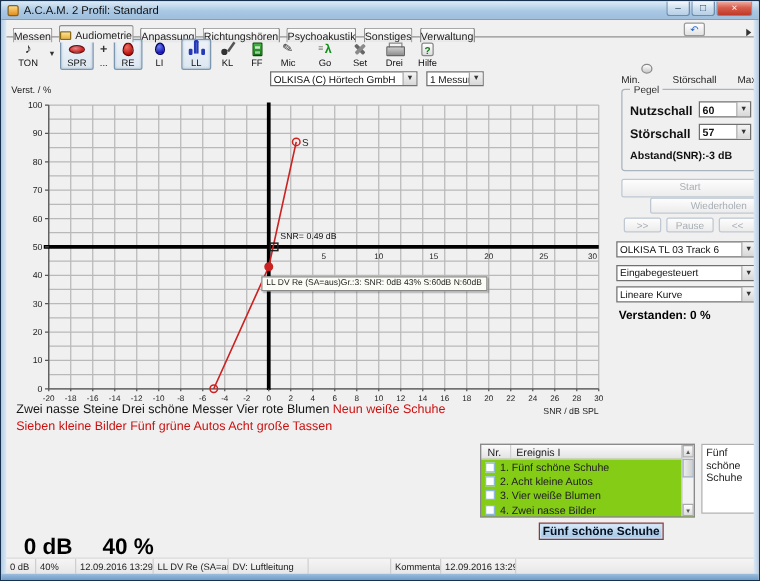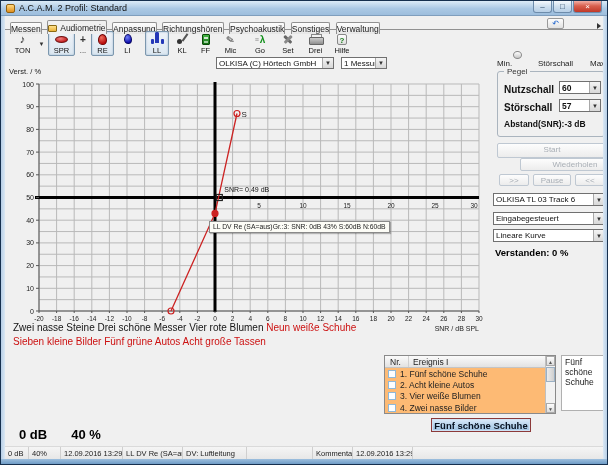--- a/index.html
+++ b/index.html
@@ -72,34 +72,34 @@
 .pegel{position:absolute;left:492px;top:55px;width:108px;height:66px;border:1px solid #aab4be;border-radius:3px}
 .pegel .legend{position:absolute;top:-5px;left:6px;background:#f0f0f0;padding:0 3px;font-size:8px;color:#333}
 .plabel{position:absolute;font-size:10px;font-weight:bold;color:#111}
 .abst{position:absolute;left:6px;top:47px;font-size:8.5px;font-weight:bold;color:#111}
 .btn-dis{position:absolute;background:linear-gradient(#fdfdfd,#ececec);border:1px solid #bfc8d2;border-radius:2px;font-size:8px;color:#a8aeb5;text-align:center;cursor:default}
 .verst{position:absolute;left:490px;top:231px;font-size:9.5px;font-weight:bold;color:#000}
 
 .sent{position:absolute;left:8px;font-size:10px;font-weight:normal;color:#141414;white-space:nowrap}
 .sent .red,.sent.red2{color:#cc1111}
 
-.evlist{position:absolute;left:379px;top:339px;width:172px;height:59px;background:#fdba74;border:1px solid #8a8a8a;font-size:8.5px;overflow:hidden}
+.evlist{position:absolute;left:379px;top:339px;width:172px;height:59px;background:#84cc16;border:1px solid #8a8a8a;font-size:8.5px;overflow:hidden}
 .evhead{height:12px;background:linear-gradient(#fbfbfb,#e2e2e2);border-bottom:1px solid #c4c4c4;display:flex;color:#222}
 .evhead .c1{width:24px;padding:1px 0 0 5px;border-right:1px solid #d0d0d0}
 .evhead .c2{flex:1;padding:1px 0 0 4px}
 .evrow{display:flex;align-items:center;height:11.4px;padding-left:3px;color:#222}
 .evrow .cb{width:8px;height:8px;border:1px solid #8fb8d8;background:#fdfeff;margin-right:4px;flex:none}
 .evsb{position:absolute;right:0;top:0;bottom:0;width:10px;border-left:1px solid #c0c0c0;background:#f2f2f2}
 .evsb .sa{position:absolute;left:0;width:9px;height:10px;font-size:5px;line-height:10px;text-align:center;color:#555;background:linear-gradient(#fdfdfd,#dcdcdc);border:1px solid #aaa}
 .evsb .up{top:0}.evsb .dn{bottom:0}
 .evsb .th{position:absolute;left:0;top:11px;width:9px;height:15px;background:linear-gradient(90deg,#ececec,#cfcfcf);border:1px solid #9ab0c4}
 .resp{position:absolute;left:556px;top:339px;width:46px;height:56px;background:#fff;border:1px solid #b0b0b0;font-size:8.5px;padding:1px 3px;line-height:10px;color:#222}
 .go-btn{position:absolute;left:426px;top:402px;width:100px;height:14px;background:linear-gradient(#dcebfa,#b4d2ec 60%,#a4c6e6);border:1px solid #8c3a3a;box-shadow:inset 0 0 0 1px #cfe2f4;font-size:9.5px;font-weight:bold;text-align:center;line-height:13px;color:#06101f;cursor:default}
 
-.bigstat{position:absolute;left:14px;top:411px;font-size:13px;font-weight:bold;color:#000}
+.bigstat{position:absolute;left:14px;top:411px;font-size:18px;font-weight:bold;color:#000}
 .bigstat span{margin-right:24px}
 .sbar{position:absolute;left:0;top:430px;width:600px;height:13px;background:linear-gradient(#f5f5f5,#e7e7e7);border-top:1px solid #dadada;display:flex;font-size:7.5px;color:#222}
 .scell{padding:2px 3px 0;border-right:1px solid #cfcfcf;white-space:nowrap;overflow:hidden;flex:none}
 .scell:last-child{flex:1;border-right:none}
 </style>
 </head>
 <body>
 
 <div class="window">
 

